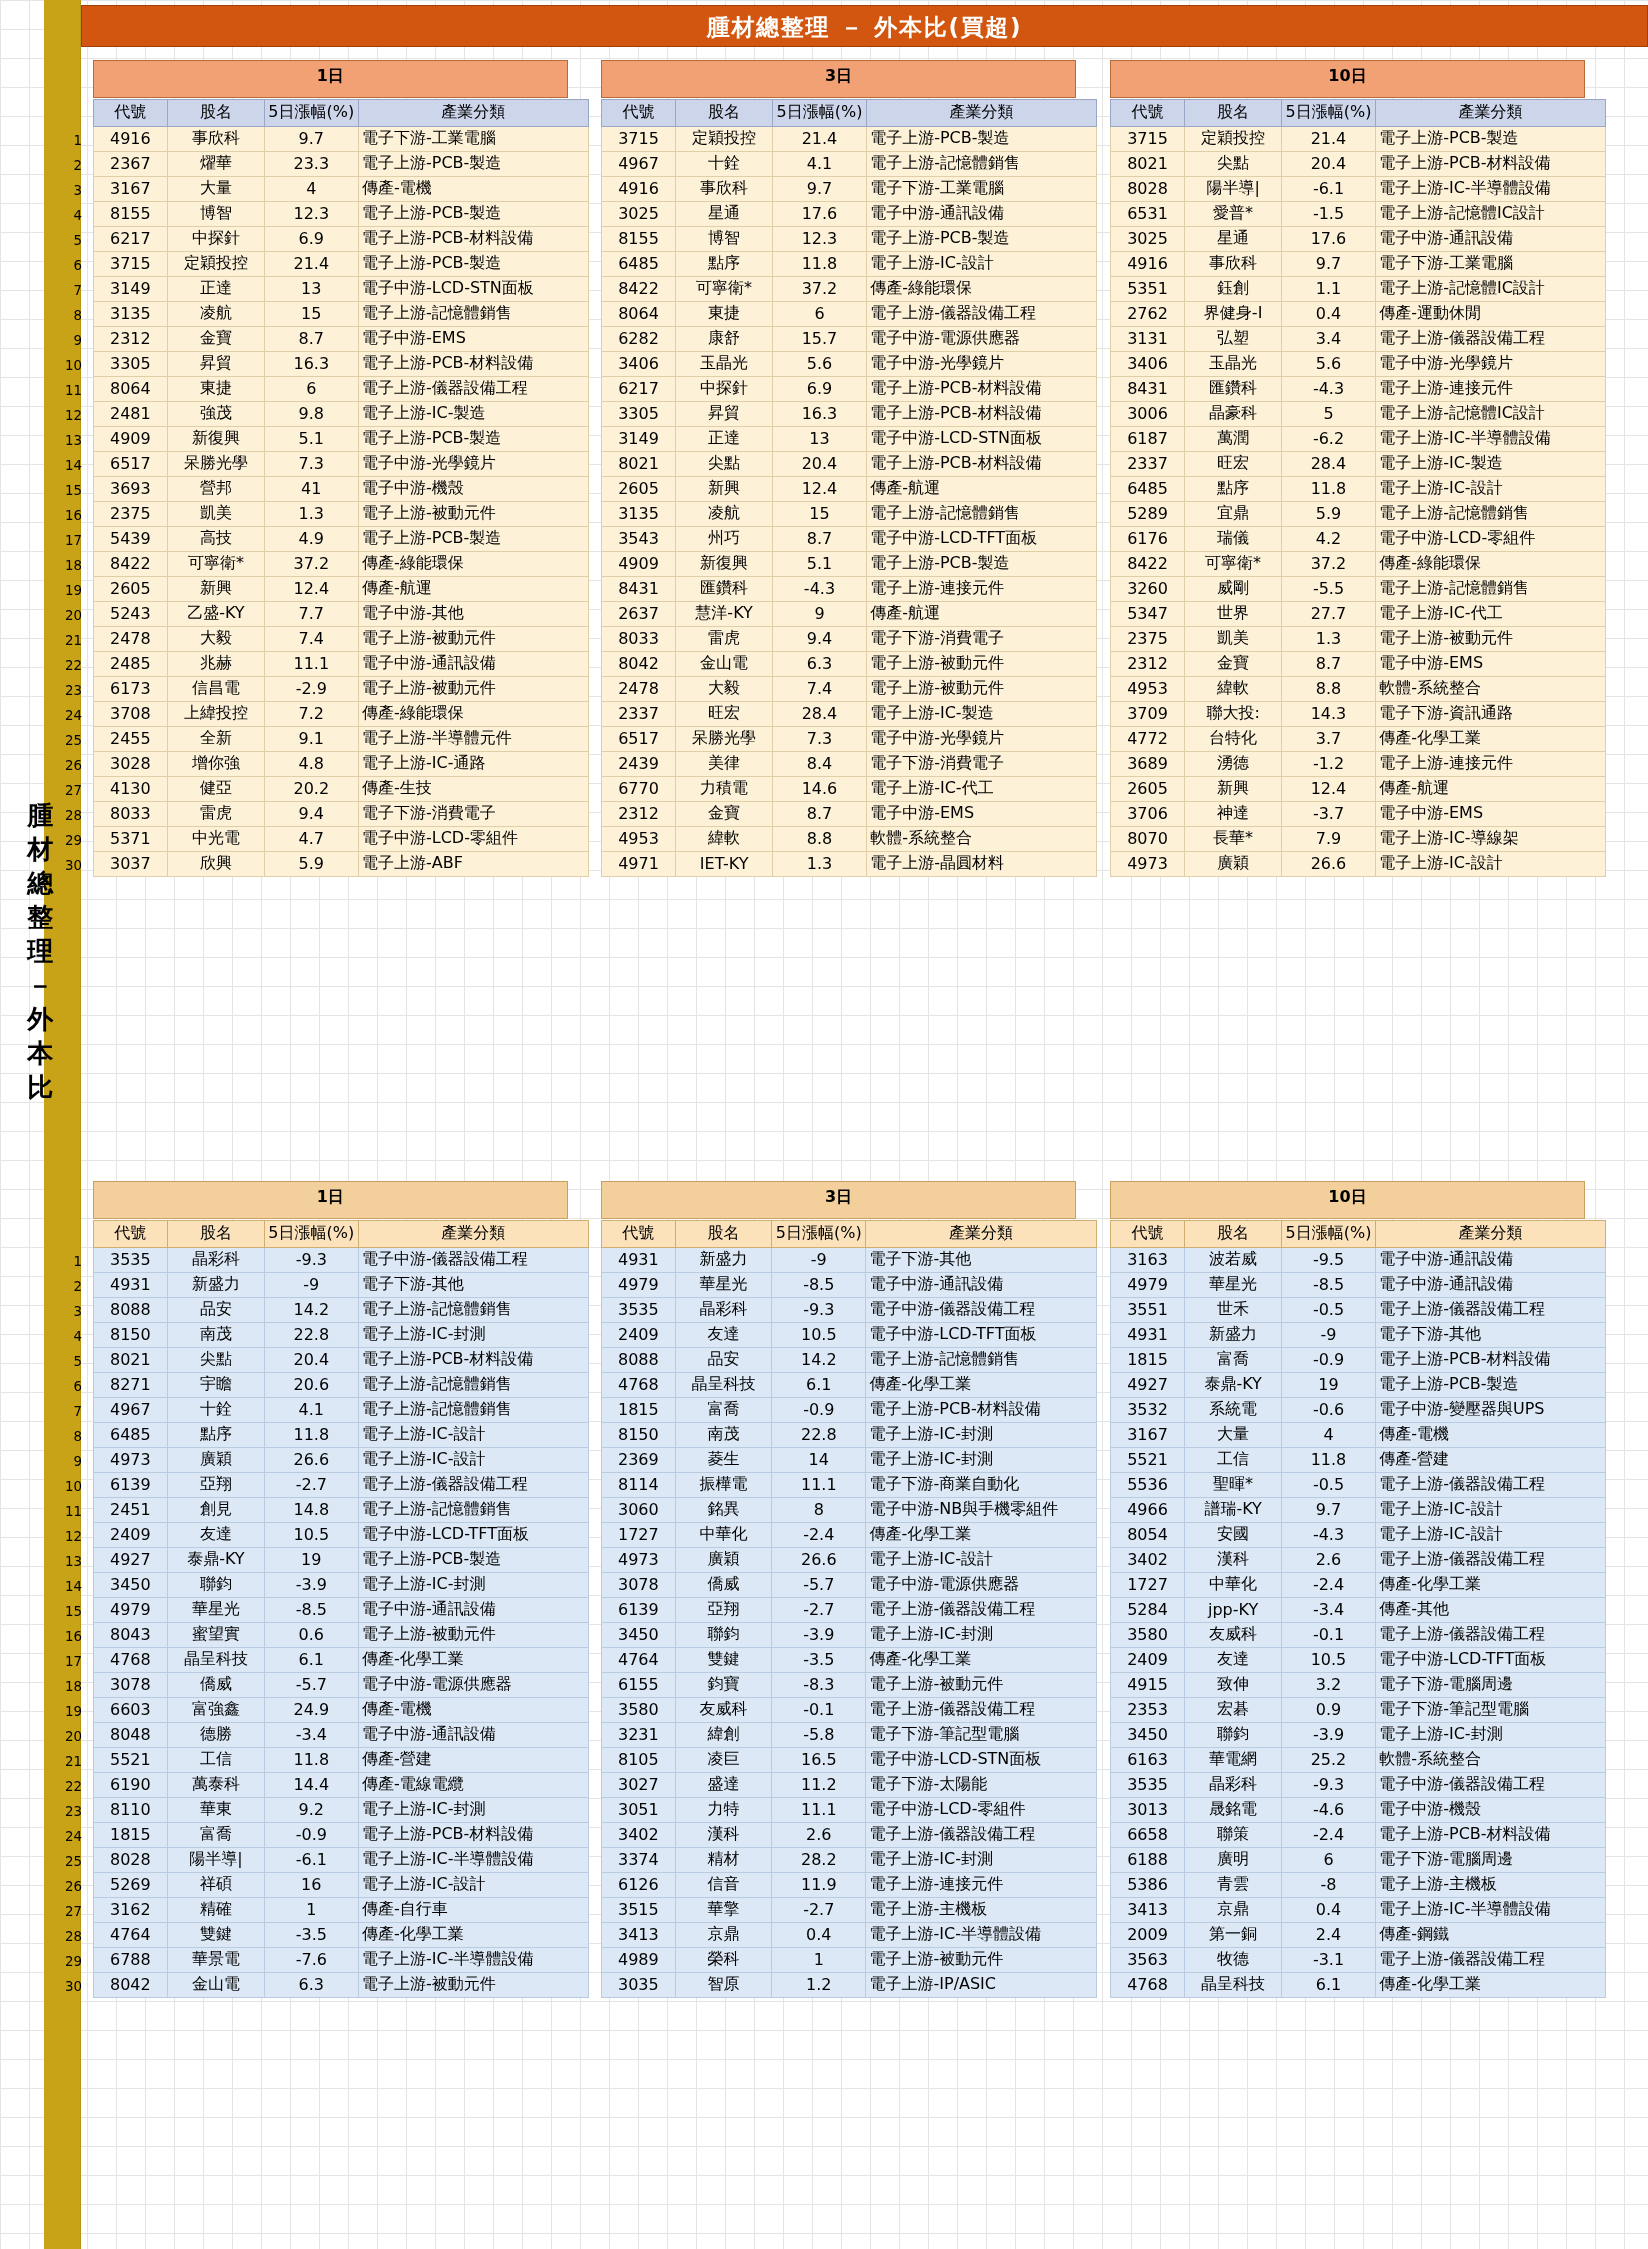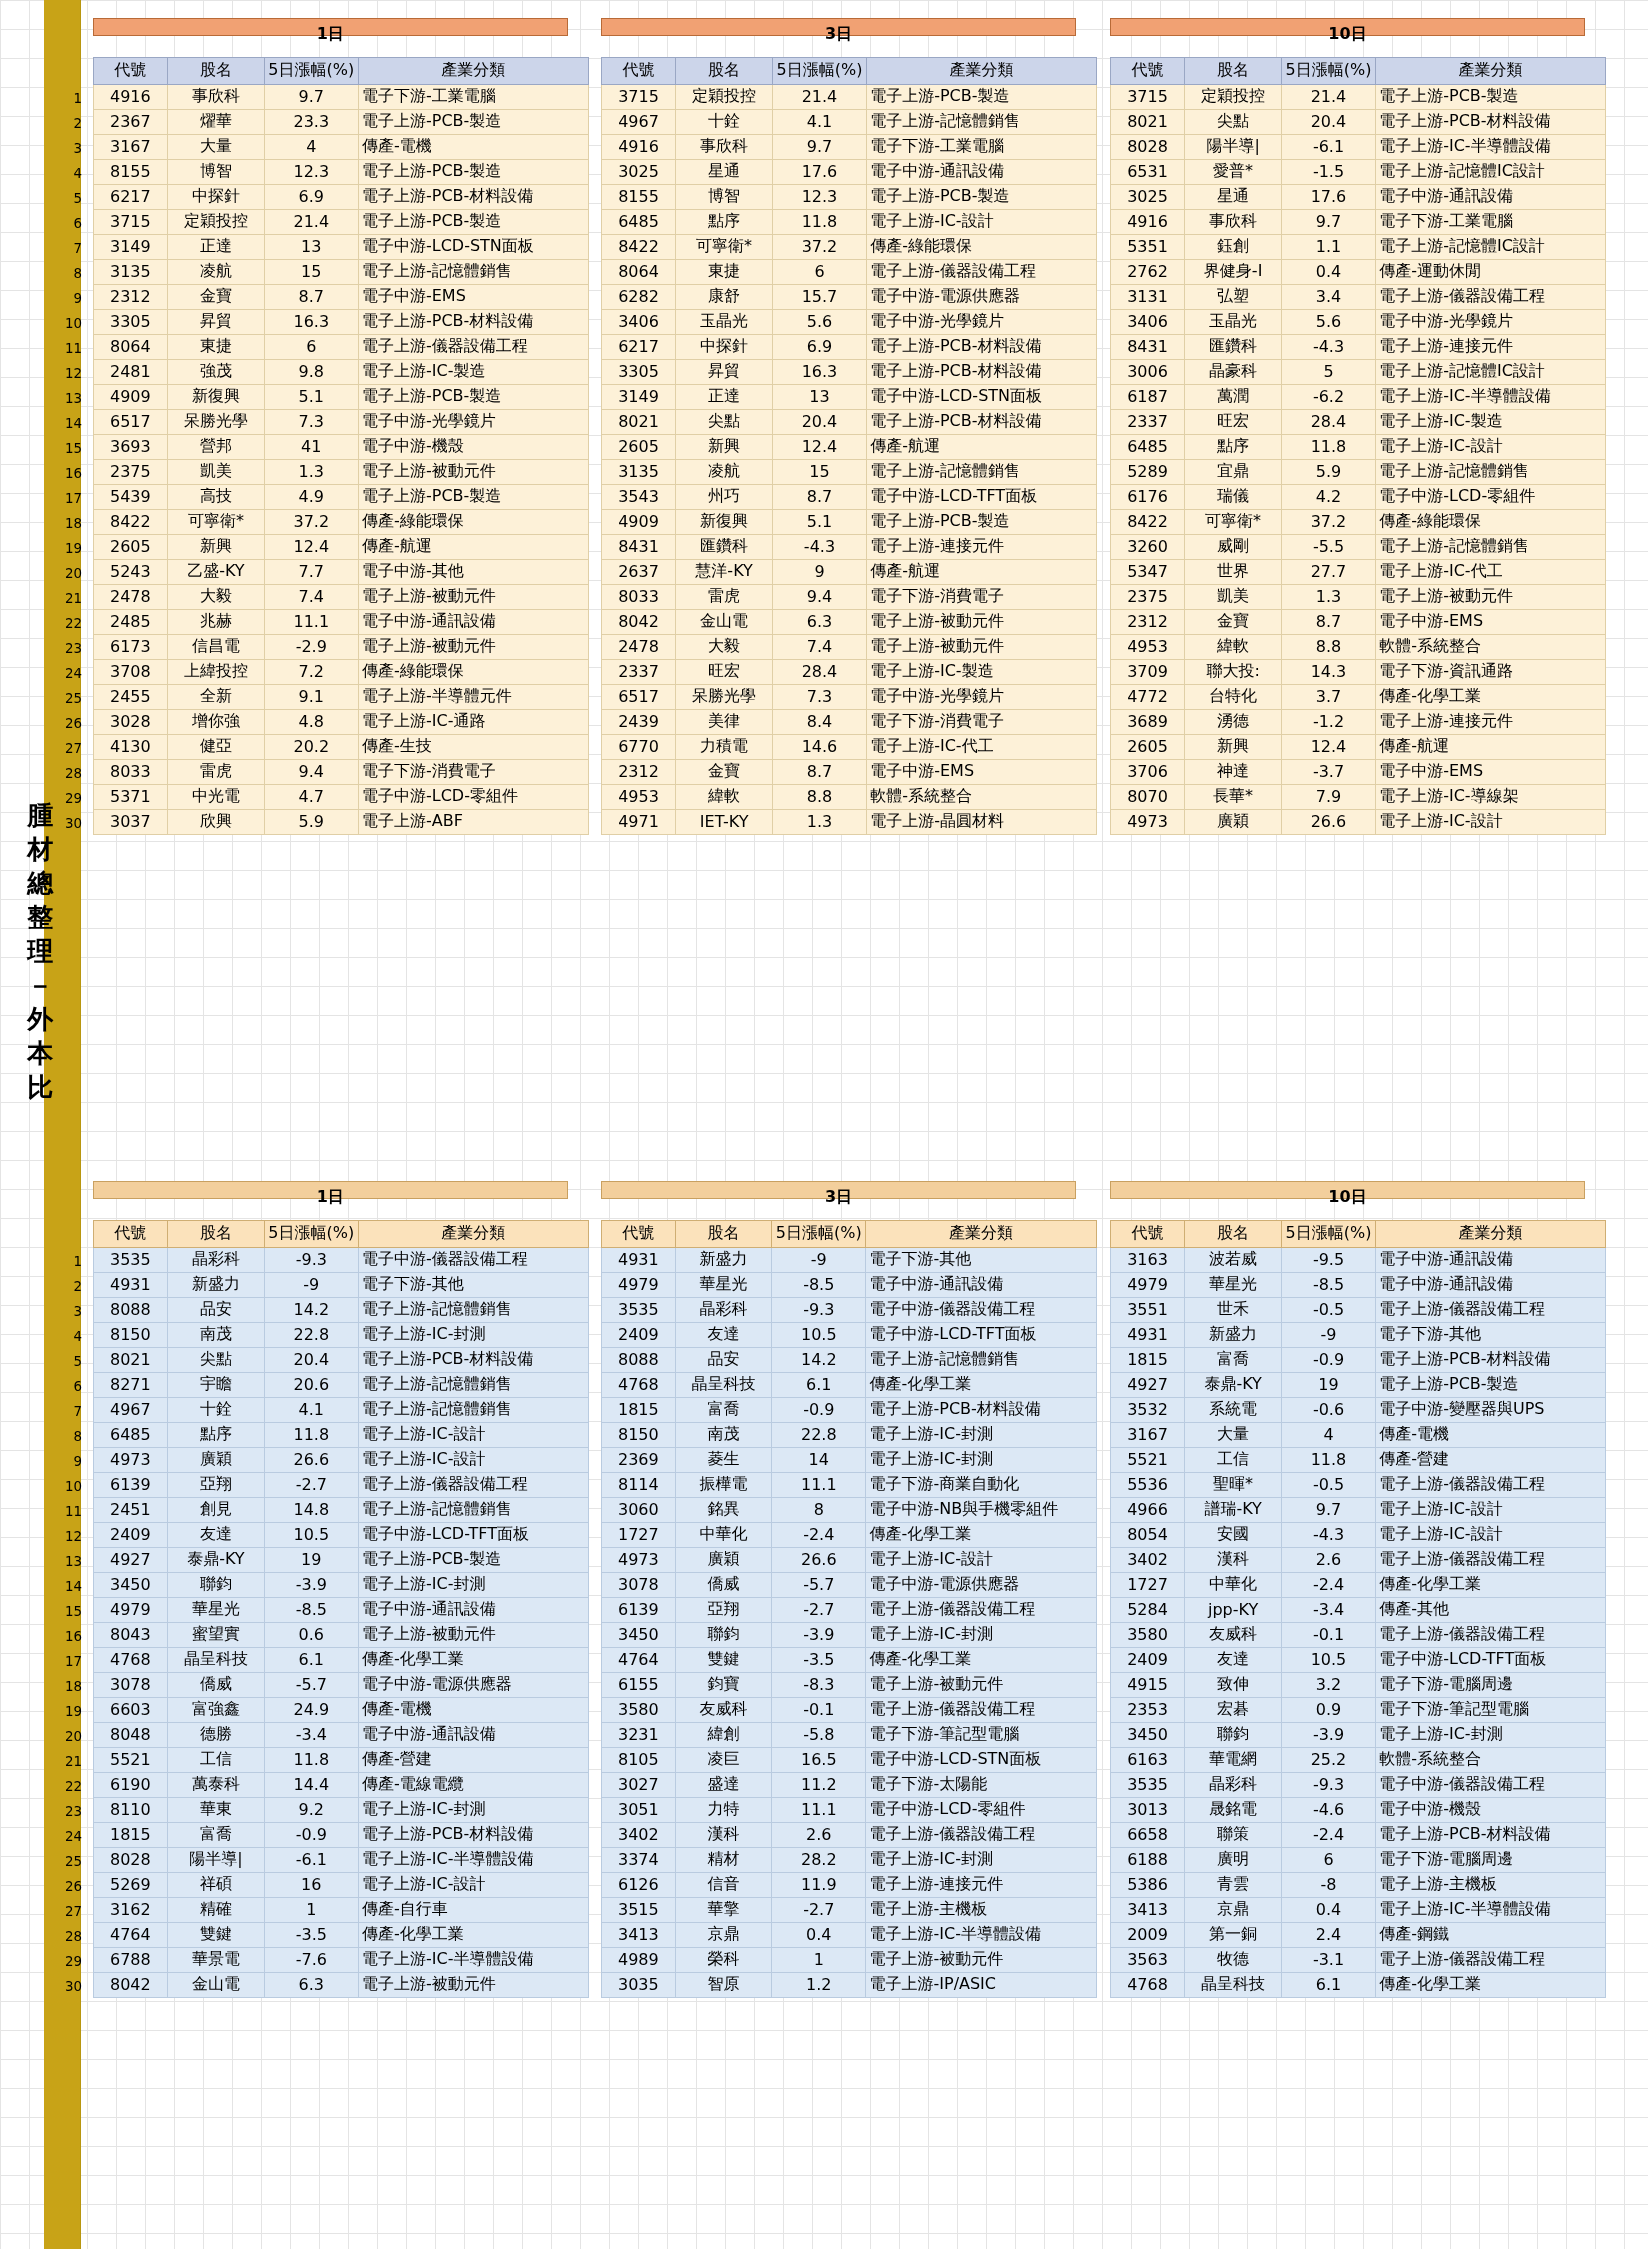--- a/index.html
+++ b/index.html
@@ -59,21 +59,21 @@
     color: #ffffff;
     border: 0.8px solid #7a3c00;
     letter-spacing: 1.7px;
   }
   .banner.buy  { background: #d2560f; border-color: #a13f08; }
   .banner.sell { background: #4e7b2b; border-color: #3a5c20; }
 
   .col-heads { position: relative; height: 30px; margin-top: 13.4px; }
   .col-head {
     position: absolute;
-    height: 18px;
+    height: 38px;
     line-height: 29px;
     text-align: center;
     font-size: 16px;
     font-weight: bold;
     color: #000;
     border: 0.8px solid #999;
   }
   .col-head.buy  { background: #f1a173; border-color: #b86a37; }
   .col-head.sell { background: #f3cf9c; border-color: #c9a060; }
 
@@ -135,20 +135,21 @@
       <span>總</span>
       <span>整</span>
       <span>理</span>
       <span>－</span>
       <span>外</span>
       <span>本</span>
       <span>比</span>
     </div>
 
   <div class="section" id="sec-buy" style="top:5px;">
+    <div class="banner buy">腫材總整理 － 外本比(買超)</div>
     <div class="col-heads">
       <div class="col-head buy" style="left:11.8px; width:475px;">1日</div>
       <div class="col-head buy" style="left:520px; width:475px;">3日</div>
       <div class="col-head buy" style="left:1029px; width:475px;">10日</div>
     </div>
     <div class="cols" id="buy-cols" style="height:992px;">
       <div class="rownums" id="buy-rownums" style="left:-18.5px; top:29px;">
           <div>1</div>
           <div>2</div>
           <div>3</div>

